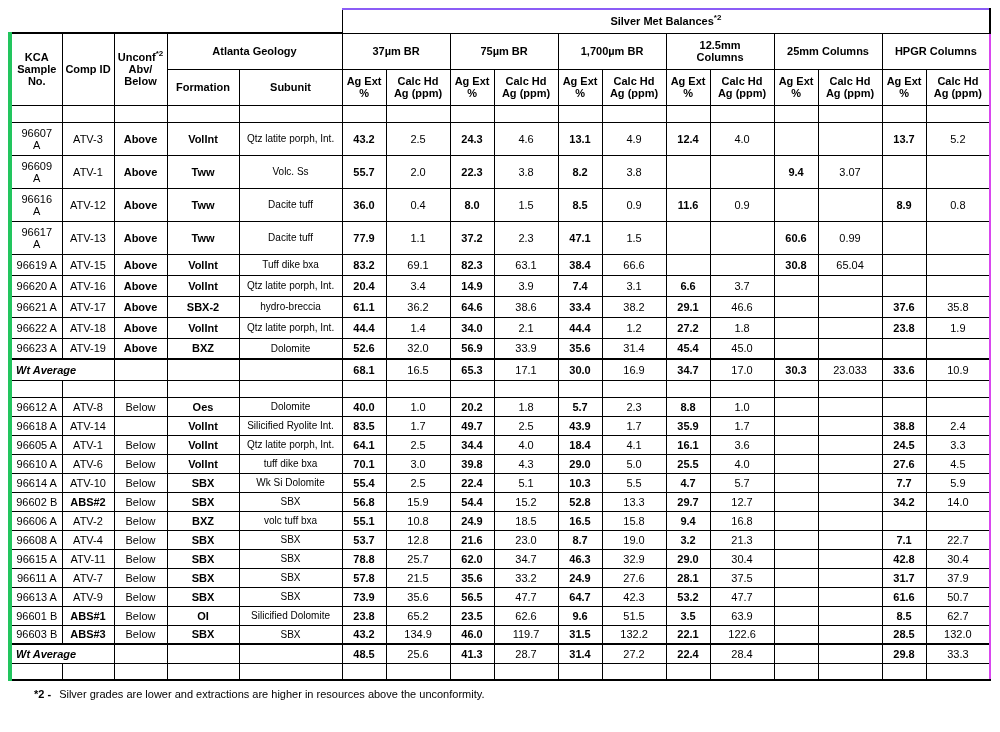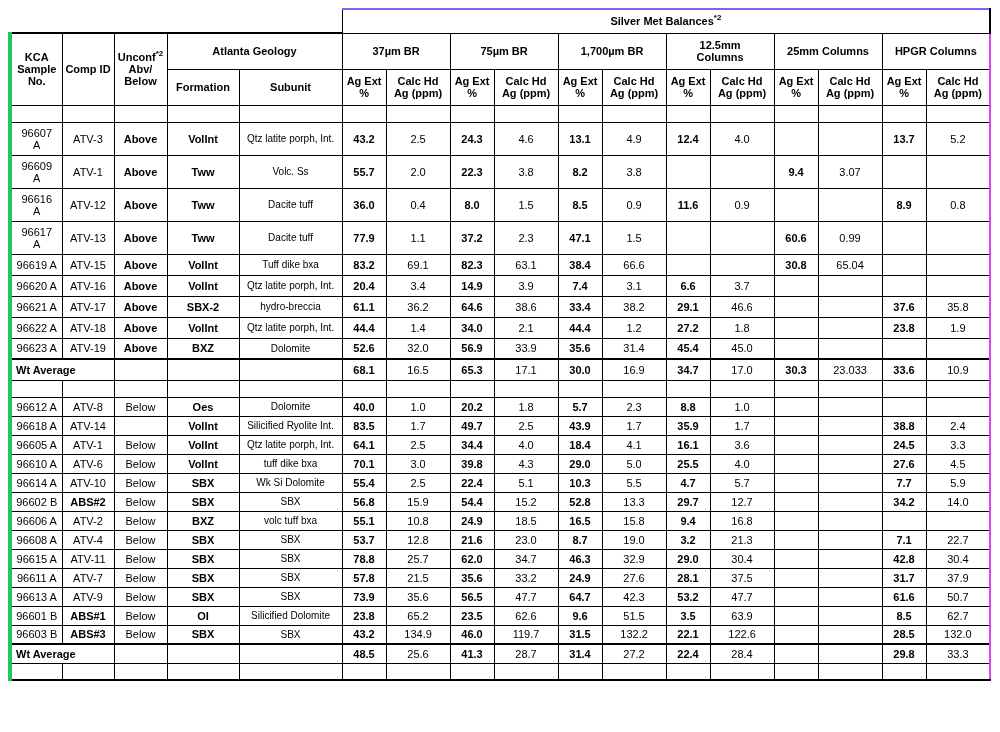--- a/index.html
+++ b/index.html
@@ -48,21 +48,21 @@
   tr.wtavg td { border-top: 2px solid #000; }
 
   .c-sample { }
   .c-comp { }
   .c-unconf { }
   .c-formation { font-weight: bold; margin-left: 24px; }
   .c-subunit { font-size: 10px; }
   .bold { font-weight: bold; }
   .v-ext { font-weight: bold; }
   .v-hd  { }
-  .wt-label { text-align: left; font-weight: bold; padding-left: 4px; }
+  .wt-label { text-align: left; font-weight: bold; padding-left: 4px; font-style: italic; }
 
   .footnote {
     margin: 7px 0 0 26px;
     font-size: 11px;
   }
   .footnote .fn-prefix { font-weight: bold; margin-right: 8px; }
   .caption {
     width: 980px;
     text-align: center;
     margin-top: 9px;
@@ -643,13 +643,16 @@
           <td class="bb"></td>
           <td class="bb"></td>
           <td class="bb"></td>
           <td class="bb"></td>
           <td class="bb"></td>
           <td class="br bb"></td>
         </tr>
       </tbody>
   </table>
 
+  <div class="footnote">
+    <span class="fn-prefix">*2 -</span><span>Silver grades are lower and extractions are higher in resources above the unconformity.</span>
+  </div>
 </div>
 
 </body></html>

